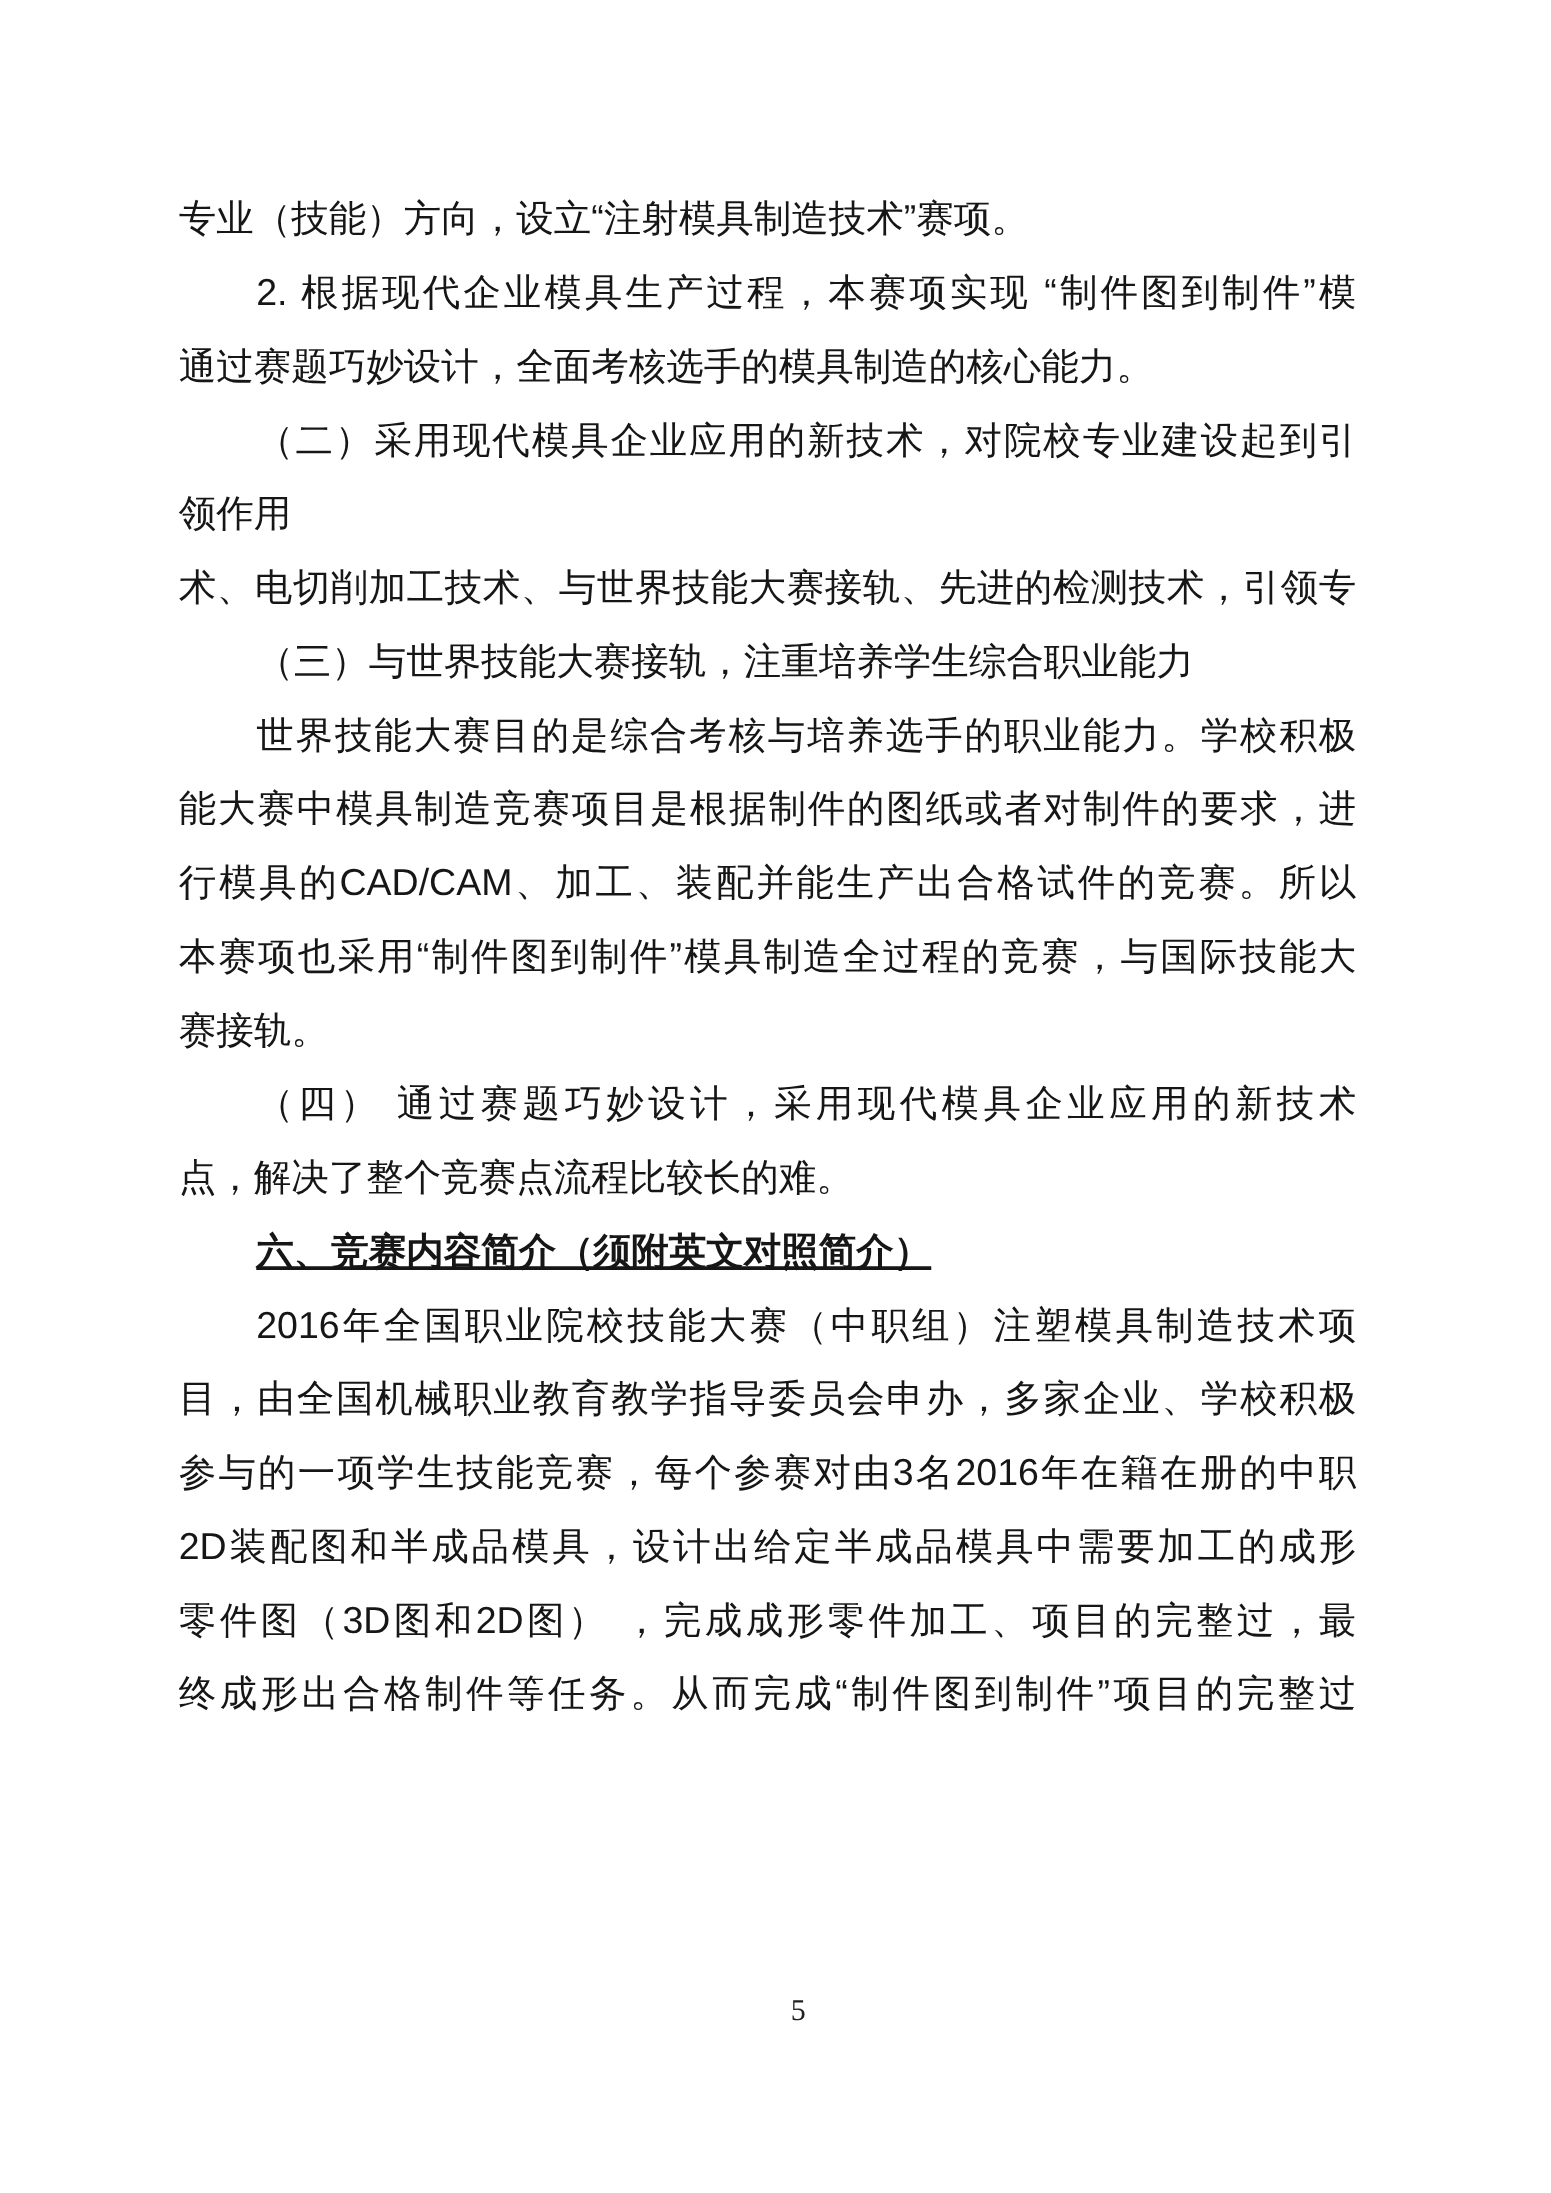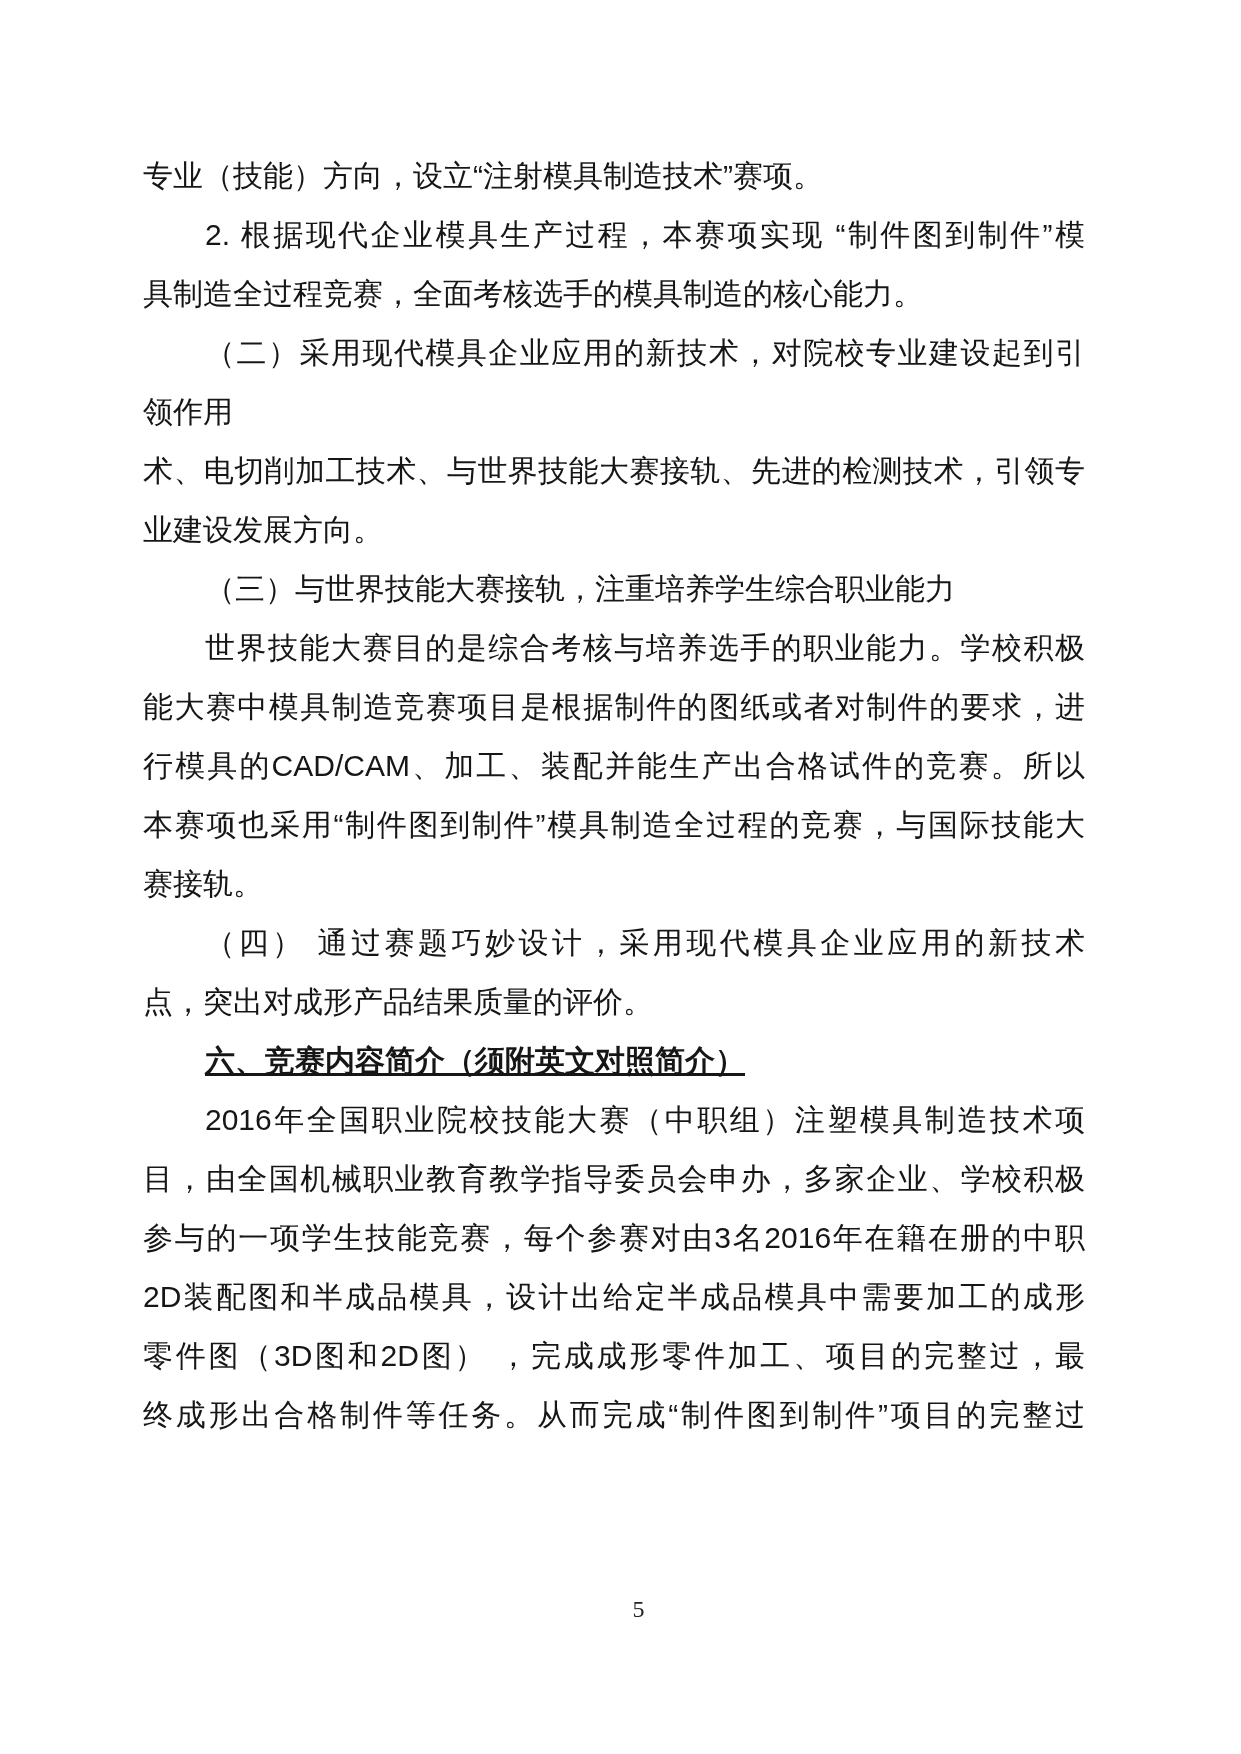--- a/index.html
+++ b/index.html
@@ -52,33 +52,32 @@
     color: #222222;
   }
 </style>
 </head>
 <body>
 
 <div class="page">
   <div class="doc-body">
     <div class="line">专业（技能）方向，设立“注射模具制造技术”赛项。</div>
     <div class="line indent stretch">2. 根据现代企业模具生产过程，本赛项实现 “制件图到制件”模</div>
-    <div class="line">具制造全过程竞赛，全面考核选手的模具制造的核心能力。</div>
+    <div class="line">通过赛题巧妙设计，全面考核选手的模具制造的核心能力。</div>
     <div class="line indent stretch">（二）采用现代模具企业应用的新技术，对院校专业建设起到引</div>
     <div class="line">领作用</div>
     <div class="line stretch">术、电切削加工技术、与世界技能大赛接轨、先进的检测技术，引领专</div>
-    <div class="line">业建设发展方向。</div>
     <div class="line indent">（三）与世界技能大赛接轨，注重培养学生综合职业能力</div>
     <div class="line indent stretch">世界技能大赛目的是综合考核与培养选手的职业能力。学校积极</div>
     <div class="line stretch">能大赛中模具制造竞赛项目是根据制件的图纸或者对制件的要求，进</div>
     <div class="line stretch">行模具的CAD/CAM、加工、装配并能生产出合格试件的竞赛。所以</div>
     <div class="line stretch">本赛项也采用“制件图到制件”模具制造全过程的竞赛，与国际技能大</div>
     <div class="line">赛接轨。</div>
     <div class="line indent stretch">（四） 通过赛题巧妙设计，采用现代模具企业应用的新技术</div>
-    <div class="line">点，突出对成形产品结果质量的评价。</div>
+    <div class="line">点，解决了整个竞赛点流程比较长的难。</div>
     <div class="line indent bold">六、竞赛内容简介（须附英文对照简介）</div>
     <div class="line indent stretch">2016年全国职业院校技能大赛（中职组）注塑模具制造技术项</div>
     <div class="line stretch">目，由全国机械职业教育教学指导委员会申办，多家企业、学校积极</div>
     <div class="line stretch">参与的一项学生技能竞赛，每个参赛对由3名2016年在籍在册的中职</div>
     <div class="line stretch">2D装配图和半成品模具，设计出给定半成品模具中需要加工的成形</div>
     <div class="line stretch">零件图（3D图和2D图） ，完成成形零件加工、项目的完整过，最</div>
     <div class="line stretch">终成形出合格制件等任务。从而完成“制件图到制件”项目的完整过</div>
   </div>
   <div class="page-number">5</div>
 </div>

